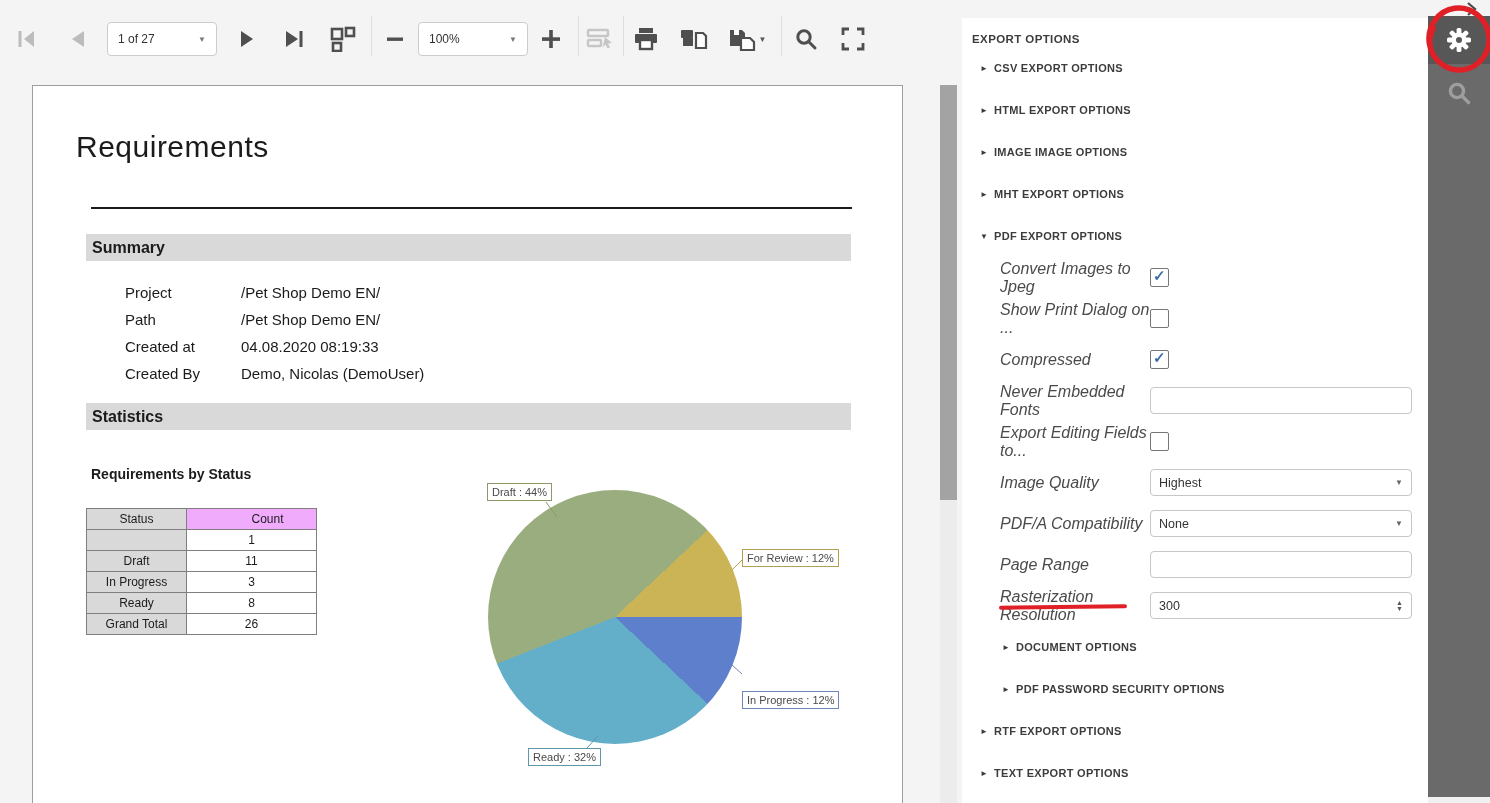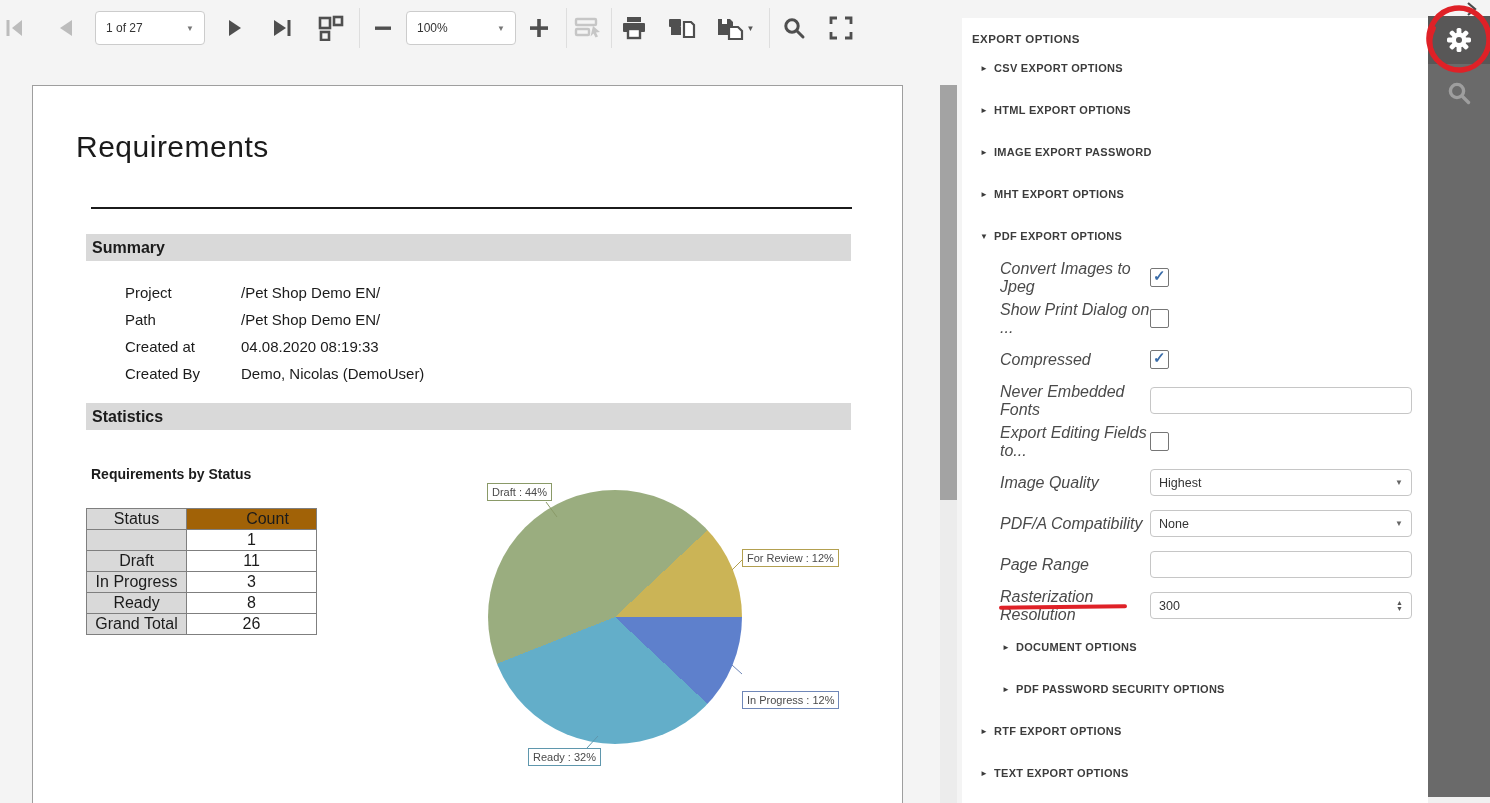--- a/index.html
+++ b/index.html
@@ -1,20 +1,20 @@
 <!DOCTYPE html>
 <html><head>
 <meta charset="utf-8">
 <style>
   * { margin:0; padding:0; box-sizing:border-box; }
   html,body { width:1490px; height:803px; overflow:hidden; }
   body { font-family:"Liberation Sans", sans-serif; background:#f4f4f4; position:relative; color:#3f3f3f; }
 
   
-  .toolbar { position:absolute; left:0; top:0; width:962px; height:56px; display:flex; align-items:center; }
+  .toolbar { position:absolute; left:0; top:0; width:962px; height:56px; display:flex; align-items:flex-end; padding-left:12px; }
   .tb-btn { height:34px; display:flex; align-items:center; justify-content:center; cursor:pointer; }
   .tb-sep { width:1px; height:40px; background:#dedede; }
   .tb-select { height:34px; background:#fff; border:1px solid #ccc; border-radius:4px; display:flex; align-items:center; padding:0 10px; font-size:12px; color:#333; }
   .tb-select .caret { margin-left:auto; font-size:8px; color:#777; }
   .tb-select .val { flex:1; }
   svg { display:block; }
 
   
   .page { position:absolute; left:32px; top:85px; width:871px; height:730px; background:#fff; border:1px solid #9e9e9e; }
   .report-title { position:absolute; left:43px; top:44px; font-size:30px; color:#1b1b1b; letter-spacing:.5px; }
@@ -24,25 +24,25 @@
   .logo-glyph:after { content:""; position:absolute; right:-6px; bottom:-6px; width:10px; height:7px; background:#fff; border-radius:2px; }
   .logo-textcol { margin-left:12px; }
   .logo-text { font-size:35px; line-height:33px; color:#55a4d9; letter-spacing:2px; font-weight:400; }
   .logo-tagline { font-size:7.5px; color:#7ab8e0; letter-spacing:.6px; text-align:right; margin-top:1px; }
   .title-rule { position:absolute; left:58px; top:121px; width:761px; height:2px; background:#1b1b1b; }
   .sec-bar { position:absolute; left:53px; width:765px; height:27px; background:#d9d9d9; display:flex; align-items:center; padding-left:6px; font-size:16px; font-weight:bold; color:#1b1b1b; }
   .summary-grid { position:absolute; left:92px; top:193px; font-size:15px; color:#1b1b1b; }
   .sum-row { display:flex; height:27px; align-items:center; }
   .sum-label { width:116px; }
   .stats-sub { position:absolute; left:58px; top:380px; font-size:14px; font-weight:bold; color:#1b1b1b; }
-  table.req { position:absolute; left:53px; top:422px; border-collapse:collapse; font-size:16px; color:#1b1b1b;border-radius:22px; }
+  table.req { position:absolute; left:53px; top:422px; border-collapse:collapse; font-size:12px; color:#1b1b1b;border-radius:22px; }
   table.req td, table.req th { border:1px solid #7f7f7f; text-align:center; height:21px; font-weight:normal; }
   table.req .c-status { width:100px; background:#d9d9d9; }
   table.req .c-count { width:130px; background:#fff; }
-  table.req thead .c-count { background:#a16207;padding-left:32px; }
+  table.req thead .c-count { background:#f0abfc;padding-left:32px; }
 
   
   .pie { position:absolute; left:455px; top:404px; width:254px; height:254px; border-radius:50%; }
   .callout { position:absolute; border:1px solid #999; background:#fff; font-size:11px; color:#4a4a4a; padding:2px 4px; white-space:nowrap; }
   .conn-svg { position:absolute; left:0; top:0; width:871px; height:730px; pointer-events:none; }
 
   
   .vscroll-track { position:absolute; left:940px; top:85px; width:17px; height:718px; background:#ececec; }
   .vscroll-thumb { position:absolute; left:0; top:0; width:17px; height:415px; background:#a3a3a3; }
 
@@ -291,21 +291,21 @@
   <div class="sec-row">
     <span class="sec-arrow">►</span>
     <span class="sec-label">CSV EXPORT OPTIONS</span>
   </div>
   <div class="sec-row">
     <span class="sec-arrow">►</span>
     <span class="sec-label">HTML EXPORT OPTIONS</span>
   </div>
   <div class="sec-row">
     <span class="sec-arrow">►</span>
-    <span class="sec-label">IMAGE EXPORT PASSWORD</span>
+    <span class="sec-label">IMAGE IMAGE OPTIONS</span>
   </div>
   <div class="sec-row">
     <span class="sec-arrow">►</span>
     <span class="sec-label">MHT EXPORT OPTIONS</span>
   </div>
   <div class="sec-row">
     <span class="sec-arrow">▼</span>
     <span class="sec-label">PDF EXPORT OPTIONS</span>
   </div>
 

